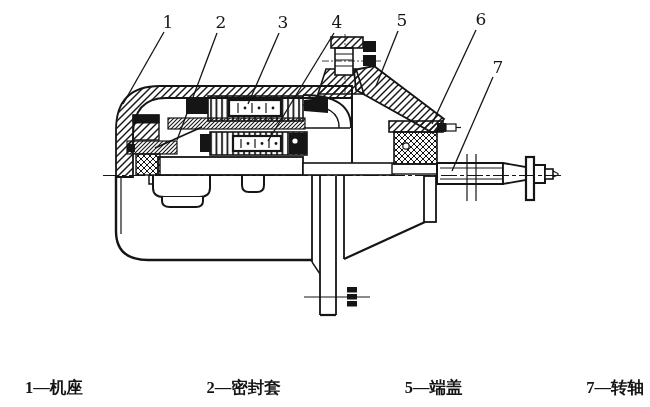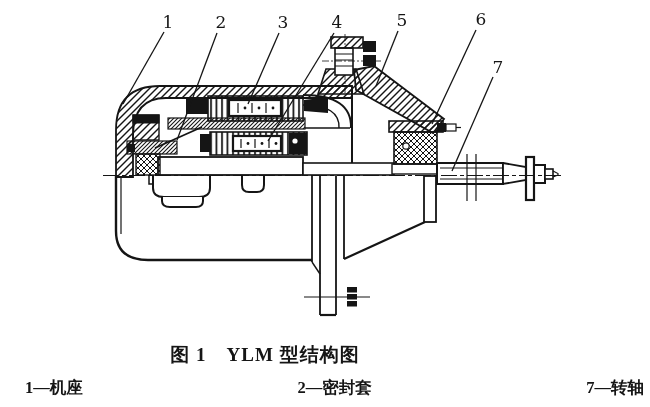--- a/index.html
+++ b/index.html
@@ -193,21 +193,21 @@
           <line x1="476" y1="30" x2="432" y2="124"></line>
       <text class="callout-num" x="481" y="25" text-anchor="middle" stroke="none" fill="#151515" font-size="17">6</text>
         </g>
     <g>
           <line x1="493" y1="77" x2="452" y2="171"></line>
       <text class="callout-num" x="498" y="73" text-anchor="middle" stroke="none" fill="#151515" font-size="17">7</text>
         </g>
   </g>
 </svg>
 
-<div class="caption">图 1　YLM 型结构图</div>
 
 <div class="legend">
   <span>1—机座</span>
   <span>2—密封套</span>
+  <span>5—端盖</span>
   <span>7—转轴</span>
 </div>
 
 </div>
 
 </body></html>

